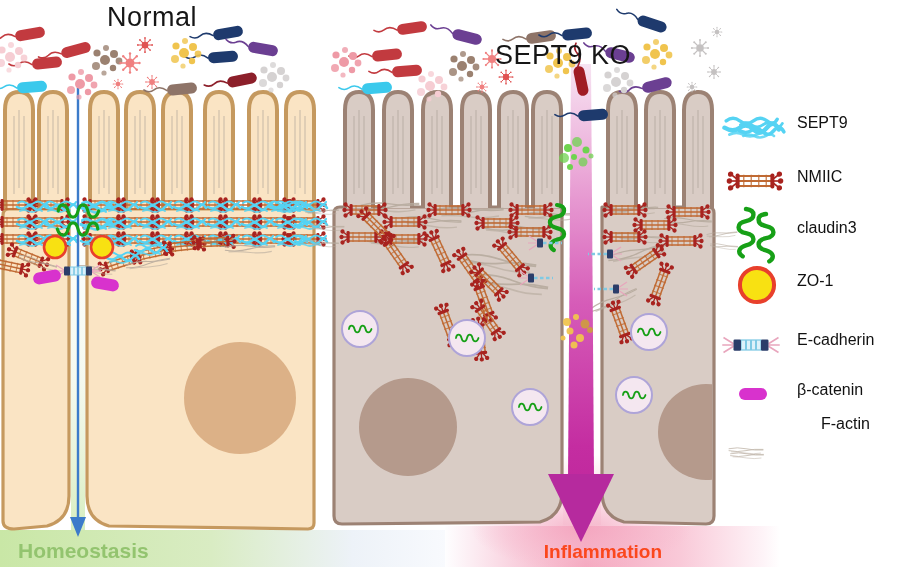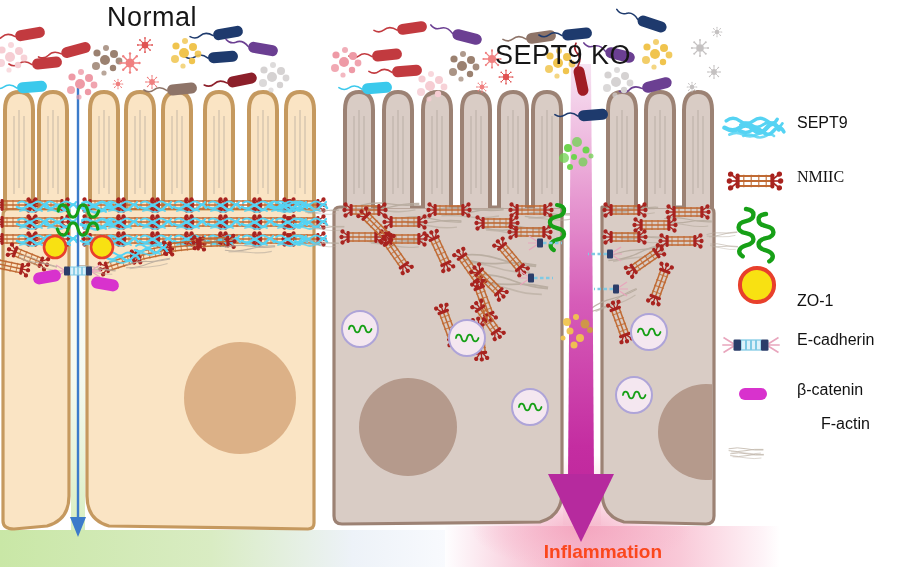--- a/index.html
+++ b/index.html
@@ -470,22 +470,24 @@
     <use href="#sym-bcat" transform="translate(753,394)"></use>
     <g>
       <use href="#sym-factin" transform="translate(746,450) scale(0.62)"></use>
       <use href="#sym-factin" transform="translate(747,455) scale(0.6)"></use>
     </g>
   </g>
 </svg>
 
 <div class="title" style="left:52px;top:2px;width:200px;">Normal</div>
 <div class="title" style="left:453px;top:2px;width:220px;margin-top:38px;">SEPT9 KO</div>
+<div class="state state-green" style="left:18px;top:539px;">Homeostasis</div>
 <div class="state state-red" style="left:502px;top:541px;width:160px;text-align:right;">Inflammation</div>
 
 <span class="llabel" style="top:114px;">SEPT9</span>
-<span class="llabel" style="top:168px;font-family:Liberation Serif, serif;">NMIIC</span>
-<span class="llabel" style="top:272px;margin-top:20px;">ZO-1</span>
+<span class="llabel" style="top:168px;">NMIIC</span>
+<span class="llabel" style="top:219px;">claudin3</span>
+<span class="llabel" style="top:272px;">ZO-1</span>
 <span class="llabel" style="top:381px;">β-catenin</span>
 <span class="llabel" style="top:331px;">E-cadherin</span>
 <span class="llabel" style="top:415px;margin-left:24px;">F-actin</span>
 
 </div>
 
 </body></html>

